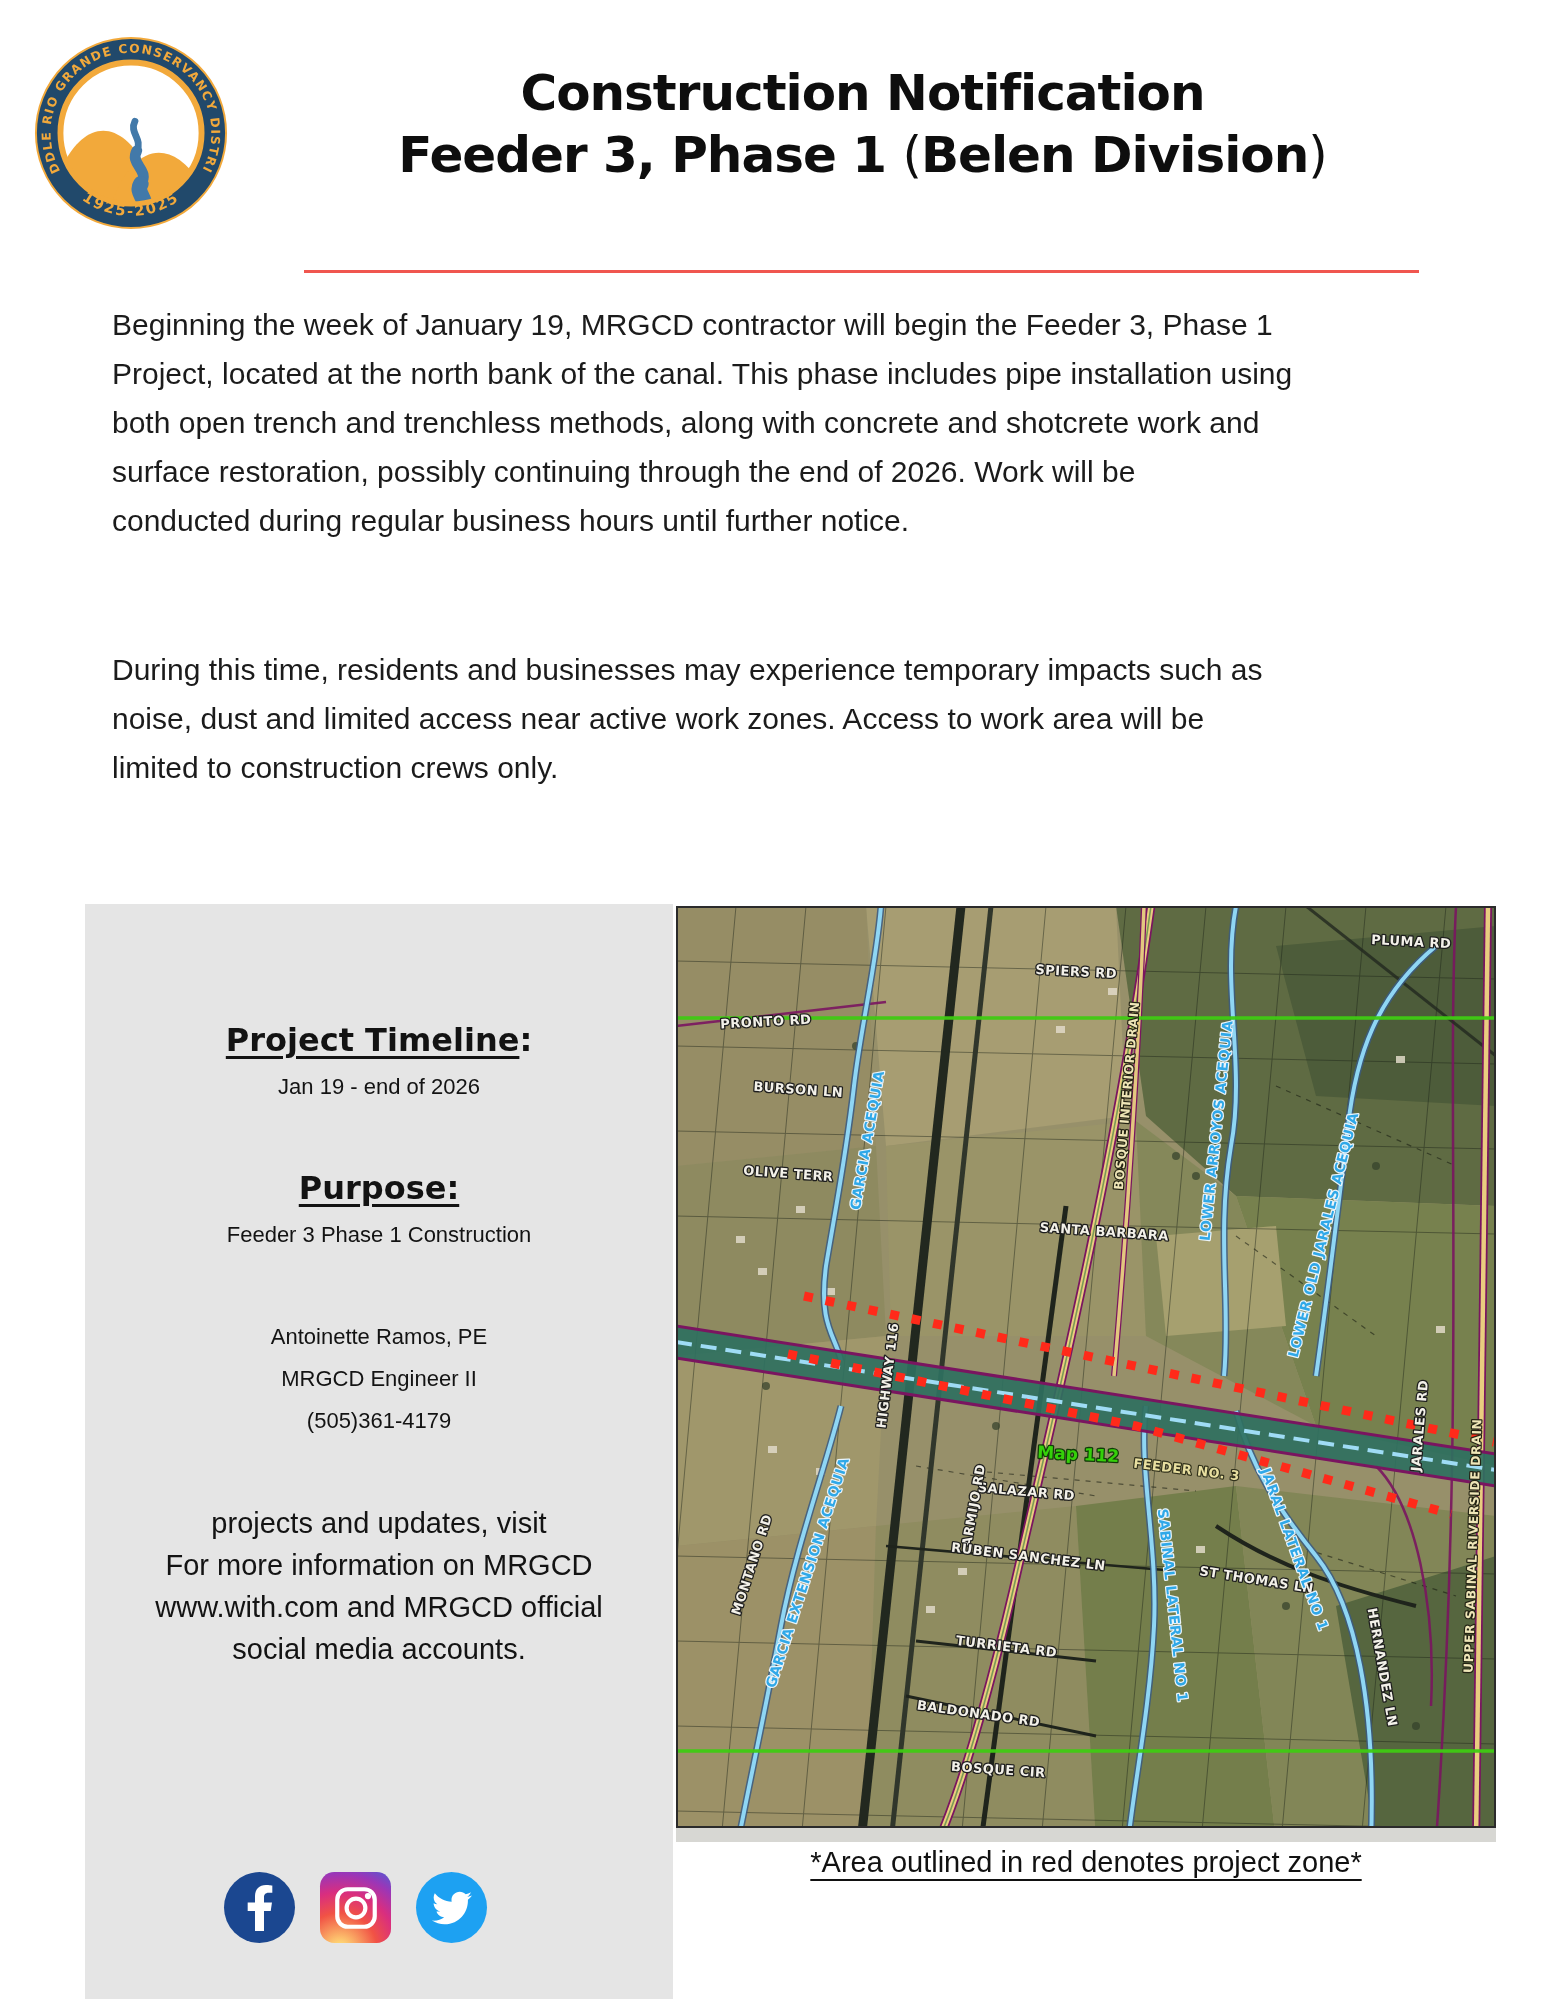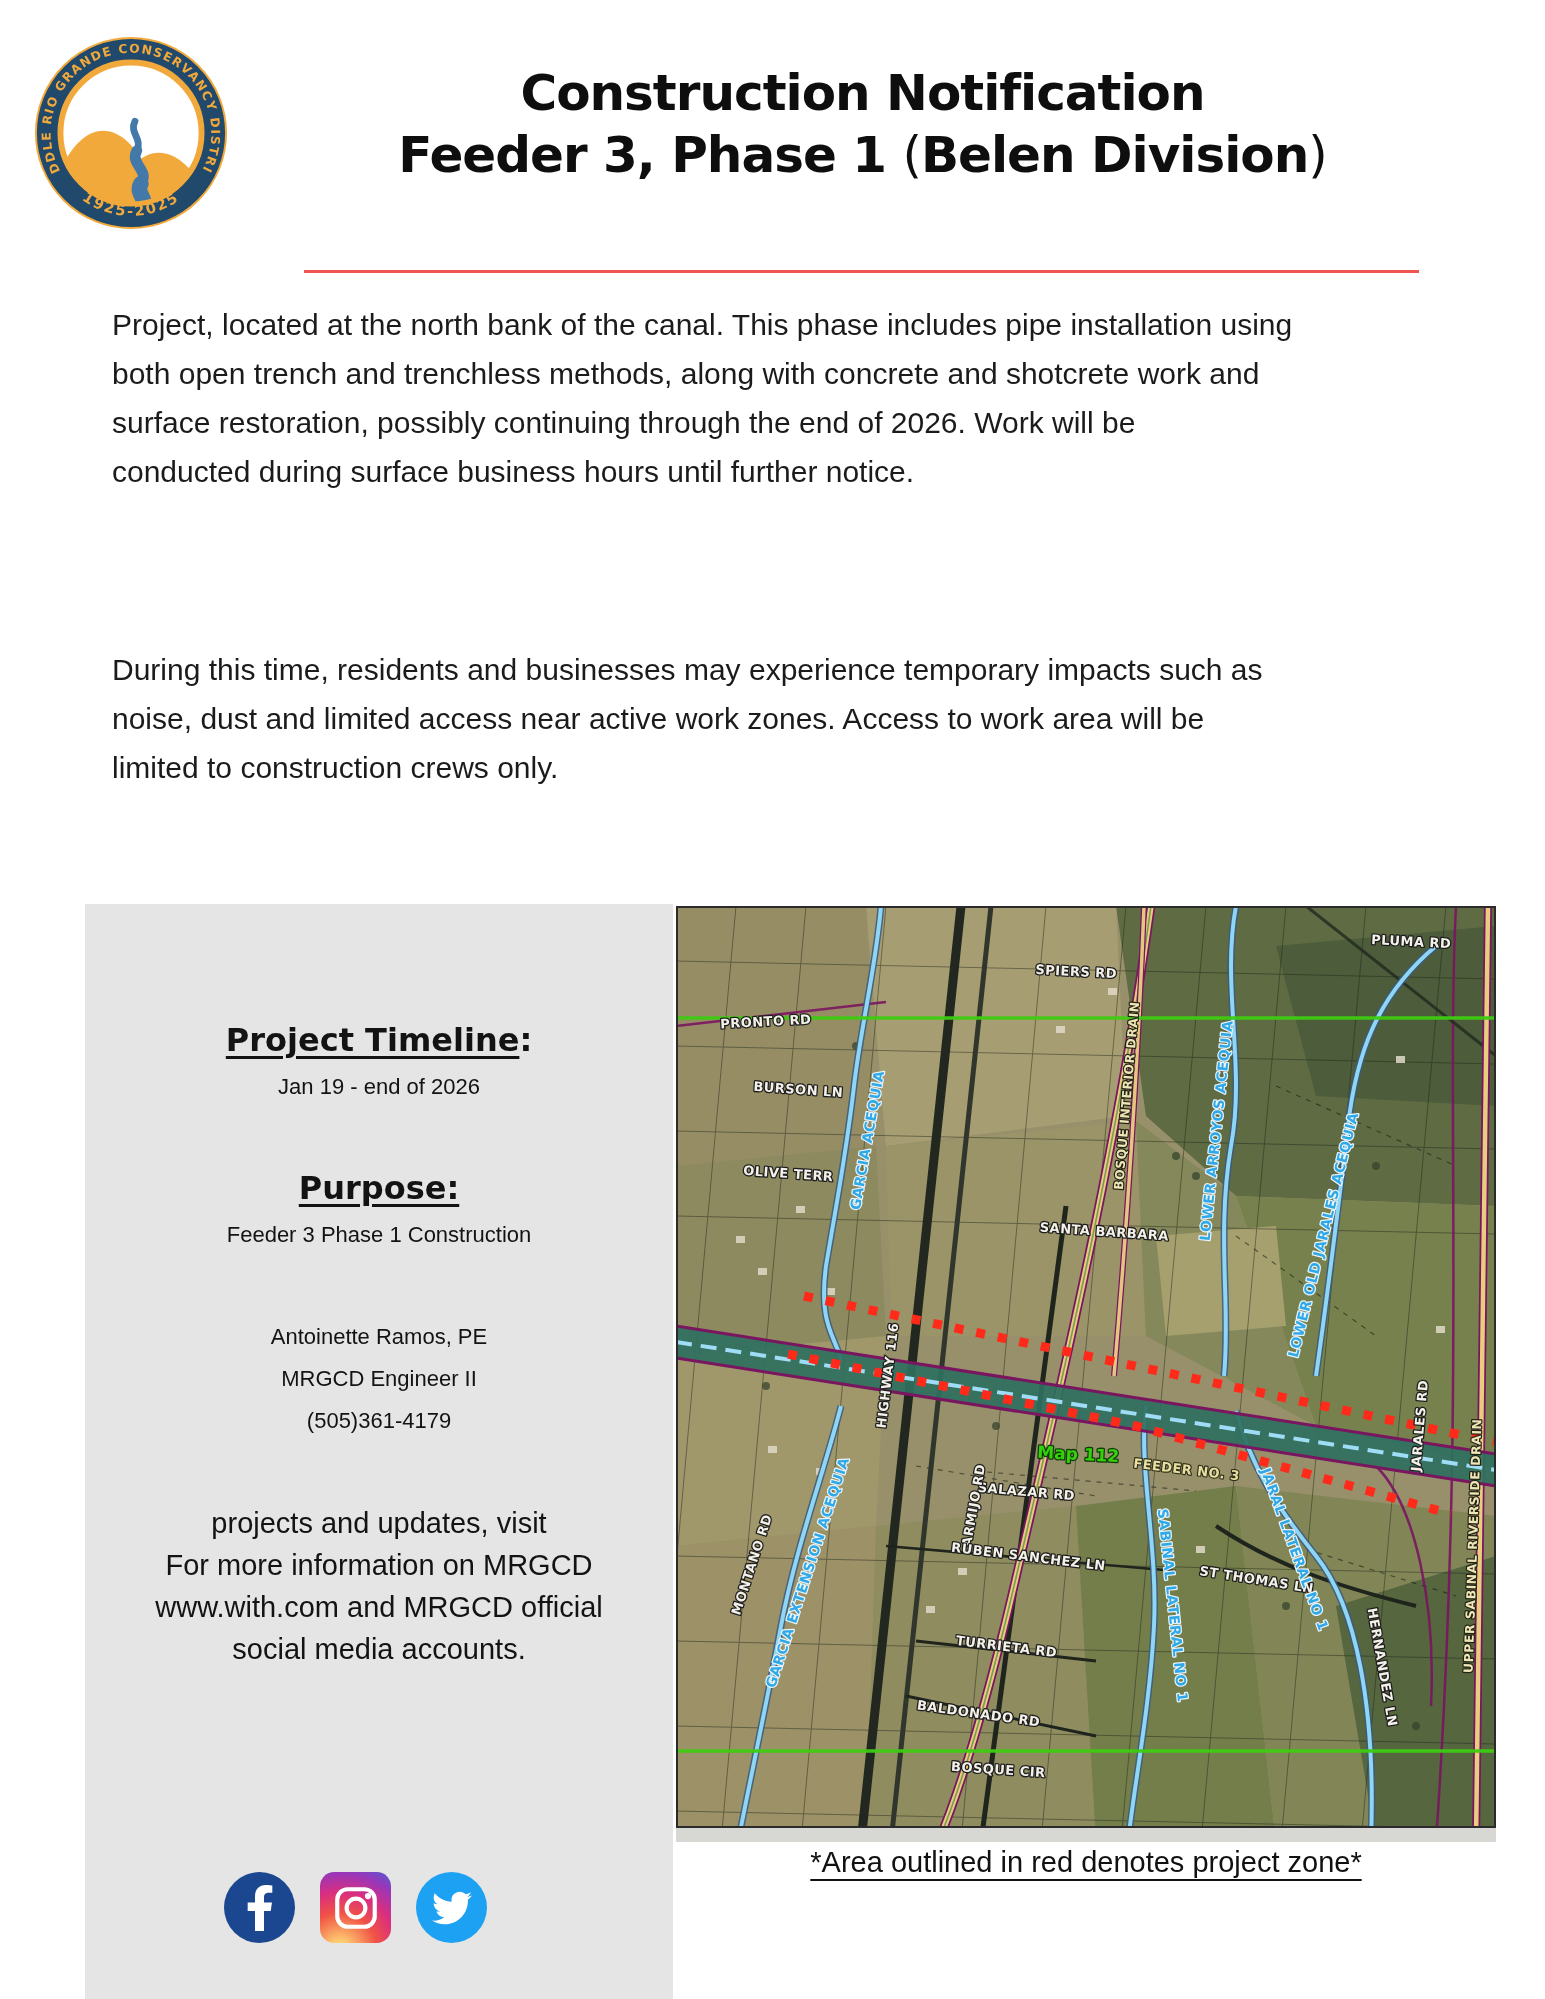--- a/index.html
+++ b/index.html
@@ -91,24 +91,25 @@
     </svg>
   </div>
 
   <div class="titles">
     <div>Construction Notification</div>
     <div><span>Feeder 3, Phase 1 </span><span class="paren">(</span><span>Belen Division</span><span class="paren">)</span></div>
   </div>
   <div class="divider"></div>
 
   <div class="para para-1">
+    <div>Beginning the week of January 19, MRGCD contractor will begin the Feeder 3, Phase 1</div>
     <div>Project, located at the north bank of the canal. This phase includes pipe installation using</div>
     <div>both open trench and trenchless methods, along with concrete and shotcrete work and</div>
     <div>surface restoration, possibly continuing through the end of 2026. Work will be</div>
-    <div>conducted during surface business hours until further notice.</div>
+    <div>conducted during regular business hours until further notice.</div>
   </div>
   <div class="para para-2">
     <div>During this time, residents and businesses may experience temporary impacts such as</div>
     <div>noise, dust and limited access near active work zones. Access to work area will be</div>
     <div>limited to construction crews only.</div>
   </div>
 
   <aside class="info-panel">
     <div class="panel-section">
       <div class="panel-heading"><span class="u">Project Timeline</span><span>:</span></div>

